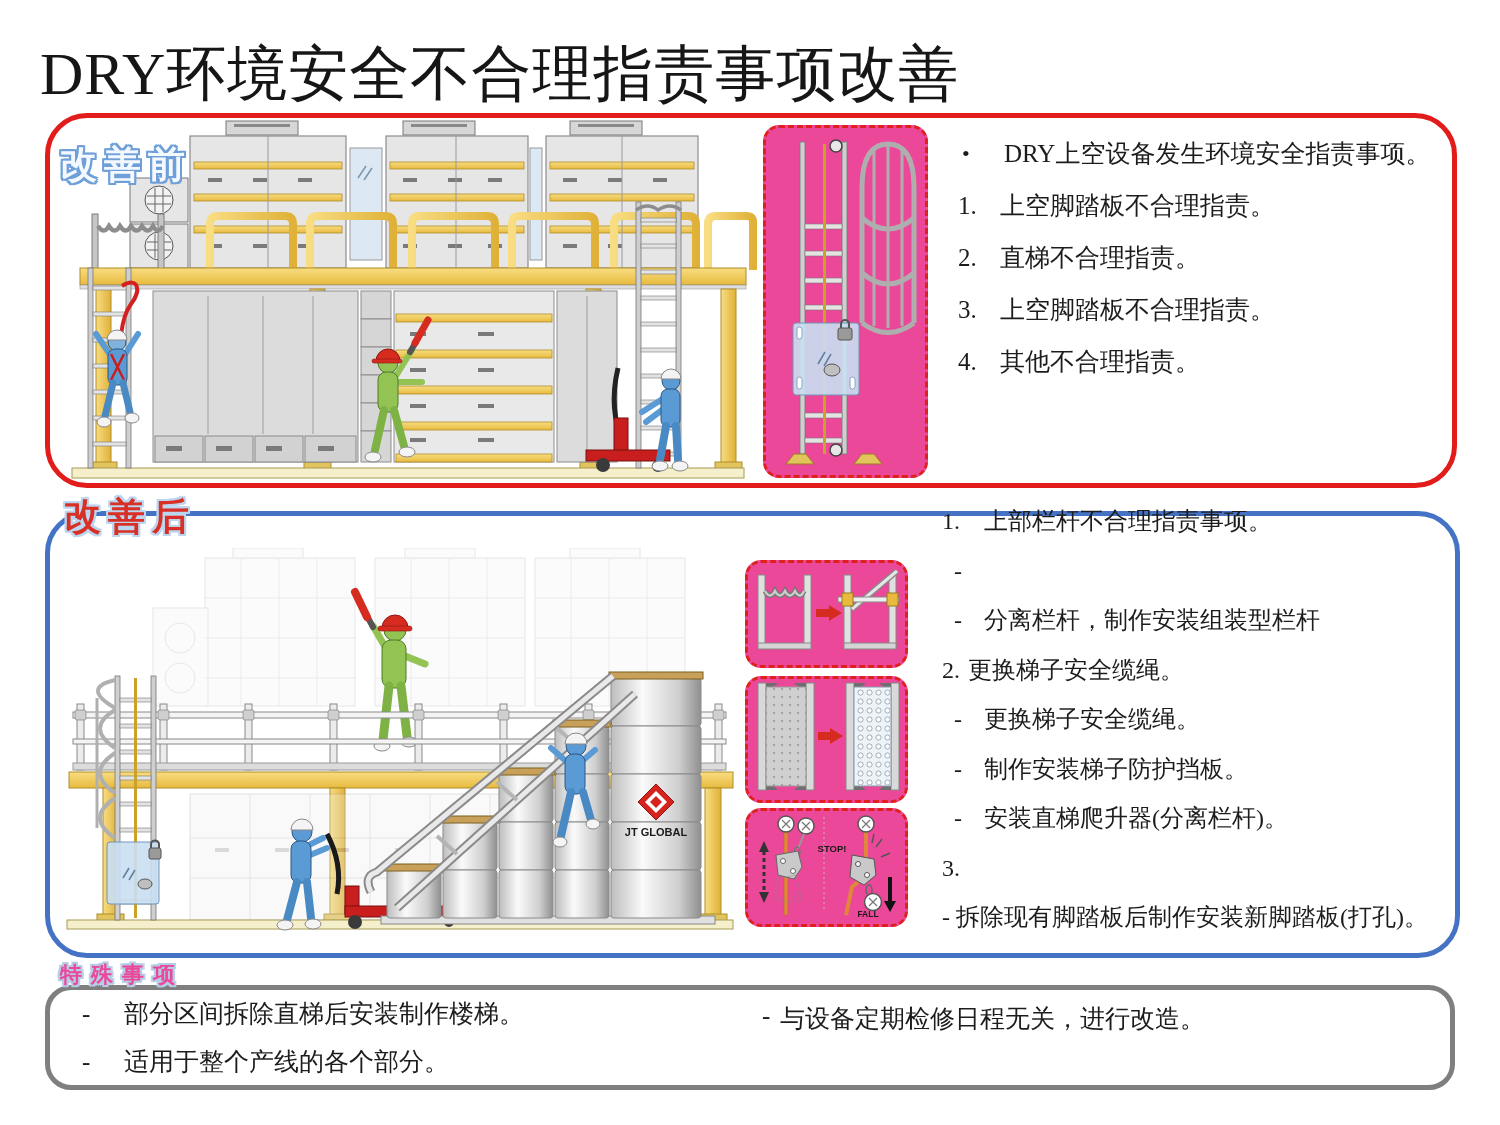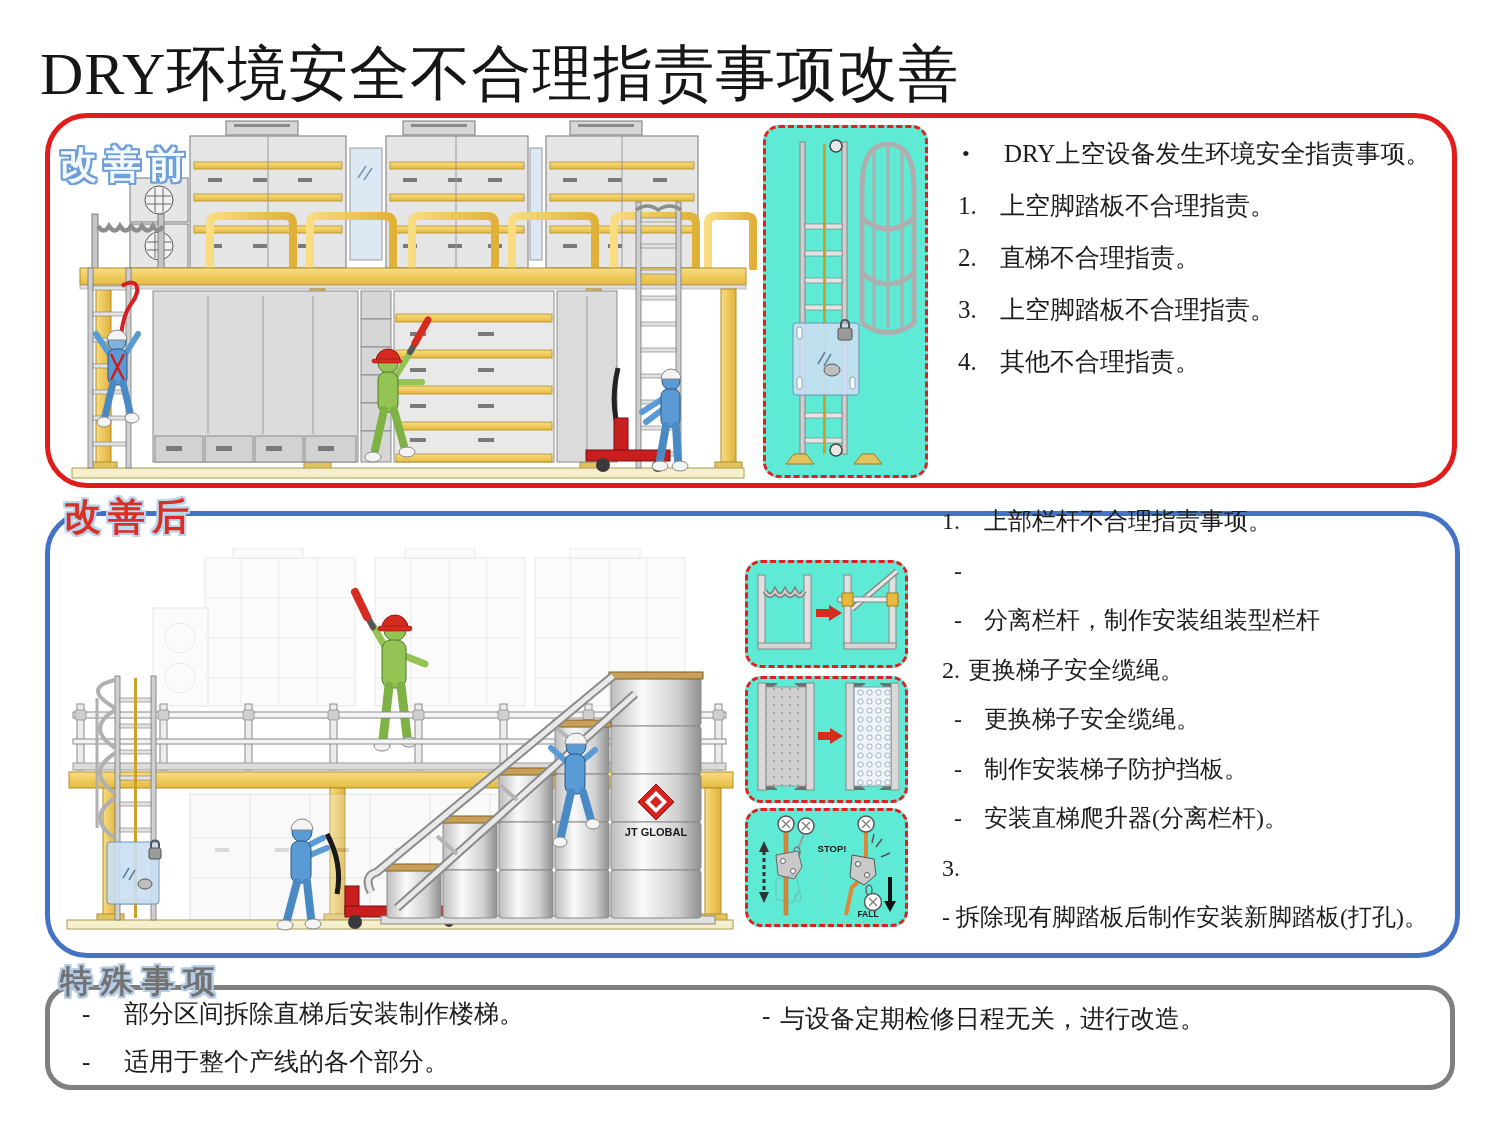--- a/index.html
+++ b/index.html
@@ -9,31 +9,31 @@
   .title{position:absolute;left:40px;top:34px;font-size:60px;color:#161616;font-weight:400;letter-spacing:1px;}
 
   .sec-label{position:absolute;z-index:6;font-family:"Liberation Sans","DejaVu Sans",sans-serif;
              font-weight:800;letter-spacing:7px;white-space:nowrap;}
   .lbl-before{left:60px;top:92px;font-size:37px;color:#f4f9ff;
       text-shadow:-2px -2px 0 #6f9fd8,2px -2px 0 #6f9fd8,-2px 2px 0 #6f9fd8,2px 2px 0 #6f9fd8,
                   0 -2px 0 #6f9fd8,0 2px 0 #6f9fd8,-2px 0 0 #6f9fd8,2px 0 0 #6f9fd8;margin-top:48px;}
   .lbl-after{left:64px;top:492px;font-size:37px;color:#d93025;
       text-shadow:-2px -2px 0 #bcd6f0,2px -2px 0 #bcd6f0,-2px 2px 0 #bcd6f0,2px 2px 0 #bcd6f0,
                   0 -2px 0 #bcd6f0,0 2px 0 #bcd6f0,-2px 0 0 #bcd6f0,2px 0 0 #bcd6f0;}
-  .lbl-special{left:60px;top:960px;font-size:32px;color:#737373;letter-spacing:9px;
+  .lbl-special{left:60px;top:960px;font-size:22px;color:#ec4899;letter-spacing:9px;
       text-shadow:-2px -2px 0 #b5cde6,2px -2px 0 #b5cde6,-2px 2px 0 #b5cde6,2px 2px 0 #b5cde6,
                   0 -2px 0 #b5cde6,0 2px 0 #b5cde6,-2px 0 0 #b5cde6,2px 0 0 #b5cde6;}
 
   .box{position:absolute;background:transparent;}
   .box-before{left:45px;top:113px;width:1402px;height:365px;border:5px solid #e21b1b;border-radius:42px;}
   .box-after{left:45px;top:511px;width:1405px;height:437px;border:5px solid #4472c4;border-radius:42px;}
   .box-special{left:45px;top:985px;width:1400px;height:95px;border:5px solid #7f7f7f;border-radius:26px;}
 
   .illus{position:absolute;z-index:2;}
-  .dbox{position:absolute;z-index:3;border:3px dashed #e01f1f;border-radius:16px;background:#5eead4;}
+  .dbox{position:absolute;z-index:3;border:3px dashed #e01f1f;border-radius:16px;background:#ec4899;}
   .dbox1{left:763px;top:125px;width:159px;height:347px;}
   .dbox2a{left:745px;top:560px;width:157px;height:102px;}
   .dbox2b{left:745px;top:676px;width:157px;height:121px;}
   .dbox2c{left:745px;top:808px;width:157px;height:113px;}
   .dbox svg{display:block;}
 
   .textcol{position:absolute;z-index:4;color:#1c1c1c;}
   .ti{display:flex;align-items:flex-start;}
   .mk{flex:none;}
   .tx{flex:1;}

